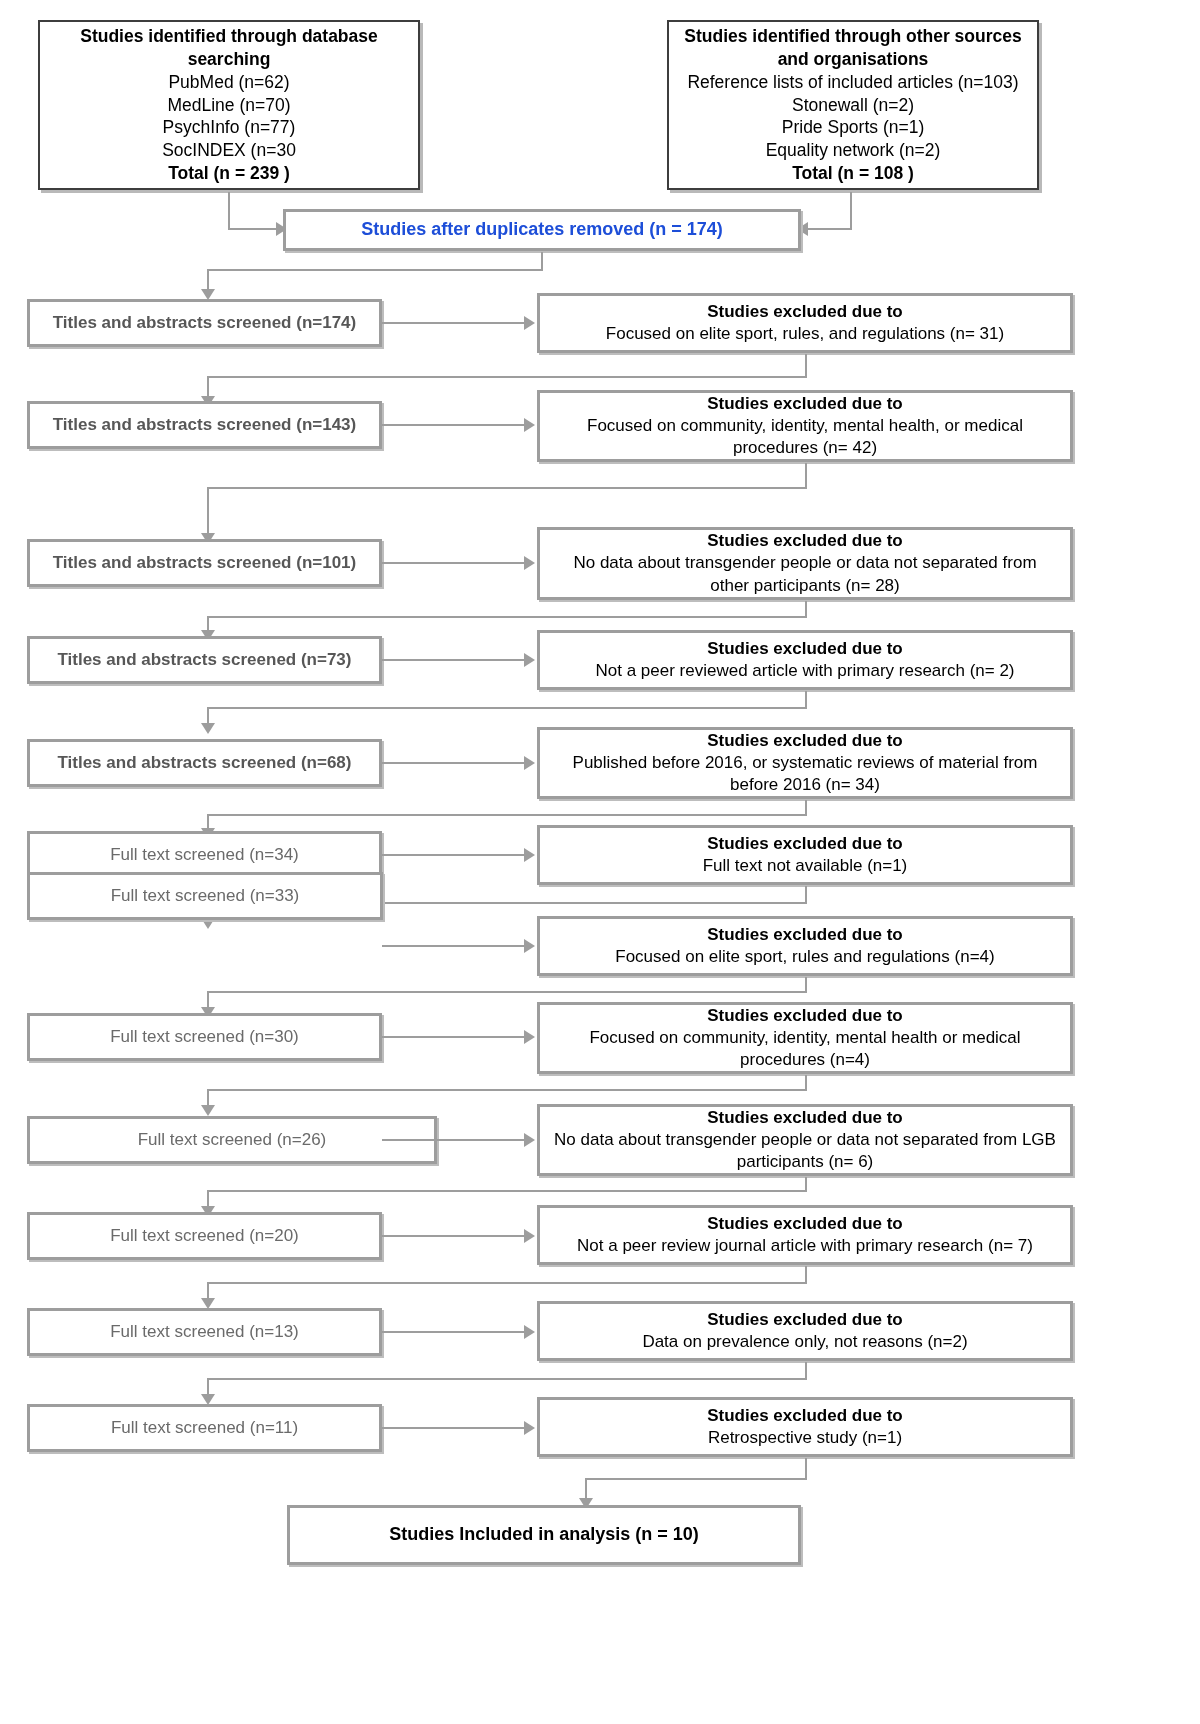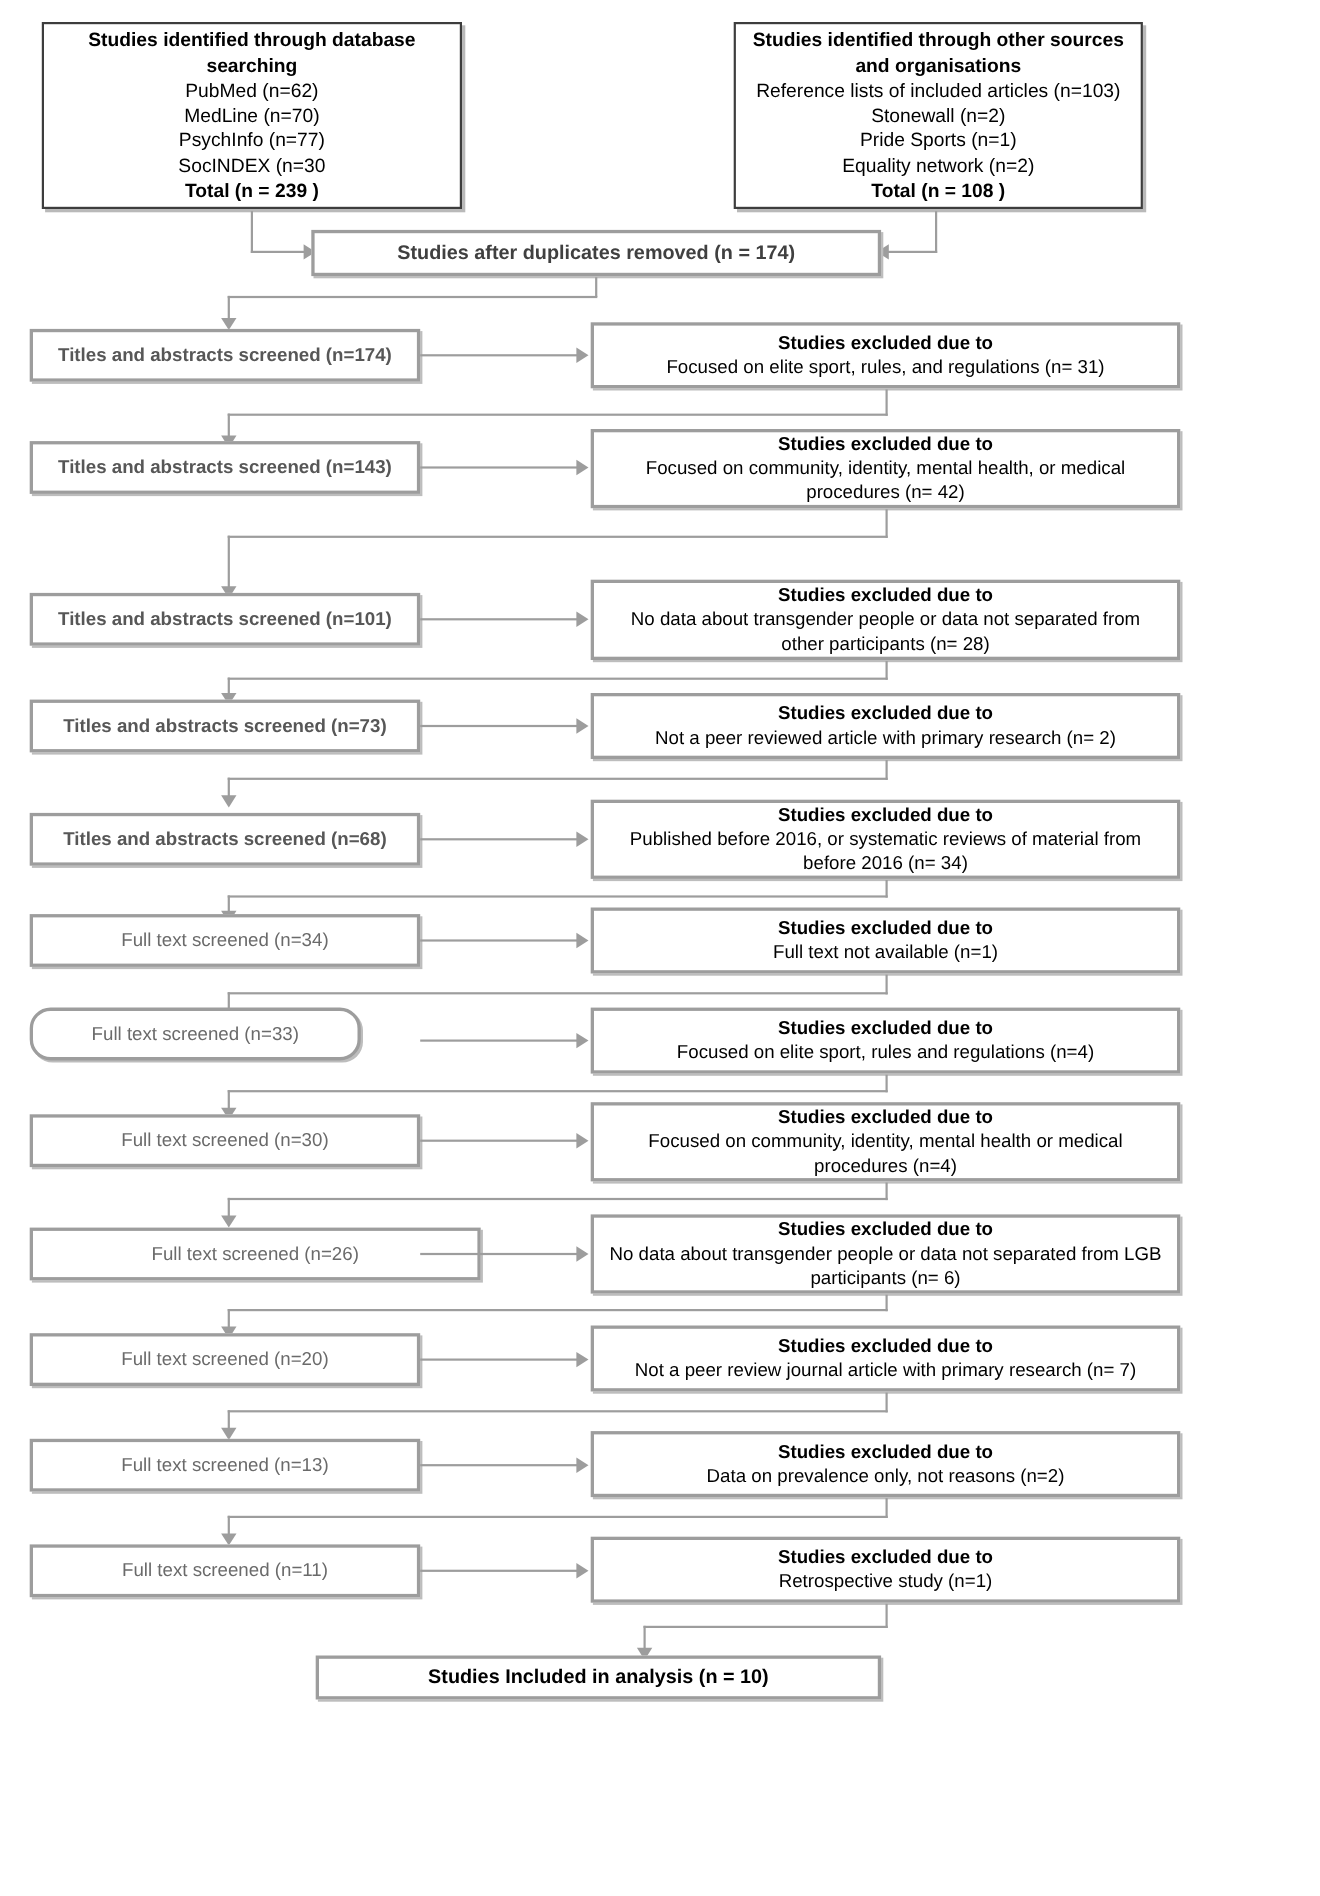--- a/index.html
+++ b/index.html
@@ -38,21 +38,21 @@
   }
   .box.src .hd{font-weight:bold;}
   .box.src .tot{font-weight:bold;}
 
   
   .box.flow{
     border:3px solid #9d9d9d;
     box-shadow:2px 2px 0 0 #bdbdbd;
   }
   .box.dup{
-    color:#404040;
+    color:#1d4ed8;
     font-weight:bold;
     font-size:18px;
   }
   .box.screen{
     color:#575757;
     font-size:17px;
     font-weight:bold;
     align-items:center;
   }
   .box.screen.ft{font-weight:normal;color:#6a6a6a;}
@@ -214,21 +214,21 @@
   <div class="box flow excl" style="left:537px;top:825px;width:536px;height:60px;">
     <div class="hd">Studies excluded due to</div>
     <div class="bd">Full text not available (n=1)</div>
   </div>
 
   <div class="ln v" style="left:805px;top:886px;height:18px;"></div>
   <div class="ln h" style="left:207px;top:902px;width:600px;"></div>
   <div class="ln v" style="left:207px;top:902px;height:18px;"></div>
   <div class="arrow down" style="left:201px;top:918px;"></div>
 
-  <div class="box flow screen ft" style="left:27px;top:916px;width:301px;height:48px;border-radius:19px;">
+  <div class="box flow screen ft" style="left:27px;top:872px;width:356px;height:48px;">
     <div>Full text screened (n=33)</div>
   </div>
   <div class="ln h" style="left:382px;top:945px;width:143px;"></div>
   <div class="arrow right" style="left:524px;top:939px;"></div>
   <div class="box flow excl" style="left:537px;top:916px;width:536px;height:60px;">
     <div class="hd">Studies excluded due to</div>
     <div class="bd">Focused on elite sport, rules and regulations (n=4)</div>
   </div>
 
   <div class="ln v" style="left:805px;top:977px;height:16px;"></div>
@@ -304,17 +304,17 @@
   <div class="box flow excl" style="left:537px;top:1397px;width:536px;height:60px;">
     <div class="hd">Studies excluded due to</div>
     <div class="bd">Retrospective study (n=1)</div>
   </div>
 
   <div class="ln v" style="left:805px;top:1458px;height:22px;"></div>
   <div class="ln h" style="left:585px;top:1478px;width:222px;"></div>
   <div class="ln v" style="left:585px;top:1478px;height:24px;"></div>
   <div class="arrow down" style="left:579px;top:1498px;"></div>
 
-  <div class="box flow final" style="left:287px;top:1505px;width:514px;height:40px;">
+  <div class="box flow final" style="left:287px;top:1505px;width:514px;height:60px;">
     <div>Studies Included in analysis (n = 10)</div>
   </div>
 
 </div>
 
 </body></html>

